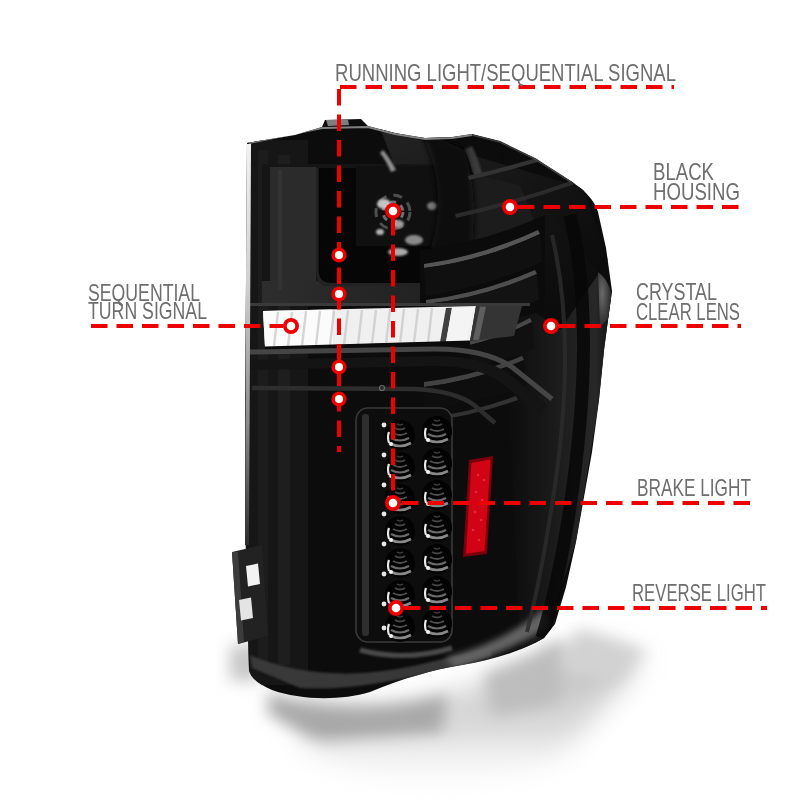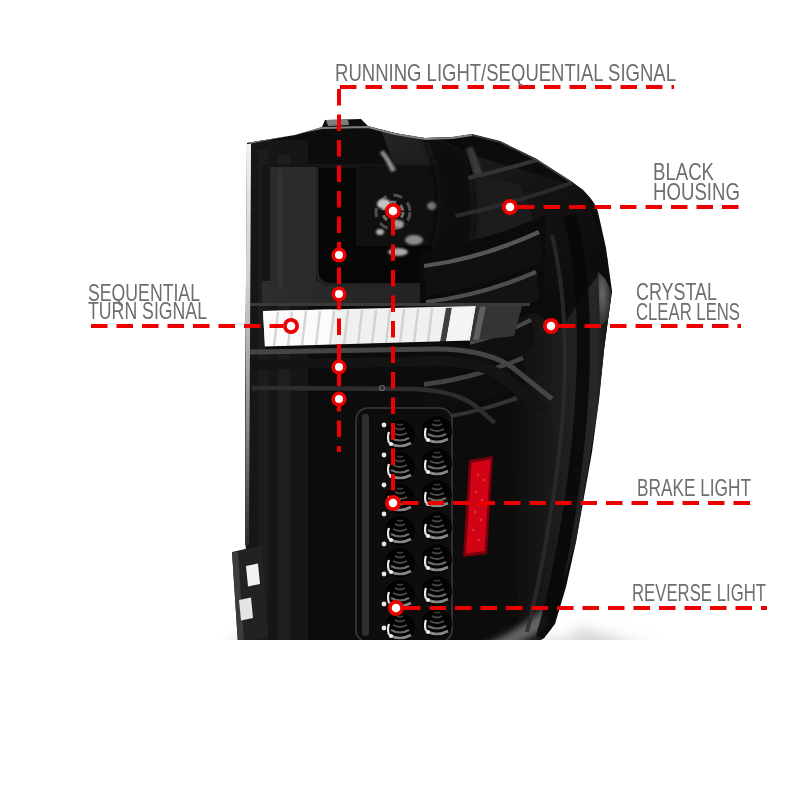--- a/index.html
+++ b/index.html
@@ -1,16 +1,16 @@
 <!DOCTYPE html>
 <html><head>
 <meta charset="utf-8">
 <style>
 html,body{margin:0;padding:0;background:#fff;}
-#stage{position:relative;width:800px;height:640px;overflow:hidden;background:#fff;}
+#stage{position:relative;width:800px;height:800px;overflow:hidden;background:#fff;}
 svg{display:block;}
 text{font-family:"Liberation Sans",sans-serif;fill:#6e6e6e;}
 </style>
 </head>
 <body>
 <div id="stage">
 <svg width="800" height="800" viewBox="0 0 800 800">
 <defs>
   <filter id="blur8" x="-50%" y="-50%" width="200%" height="200%">
           <feGaussianBlur stdDeviation="8"></feGaussianBlur>

